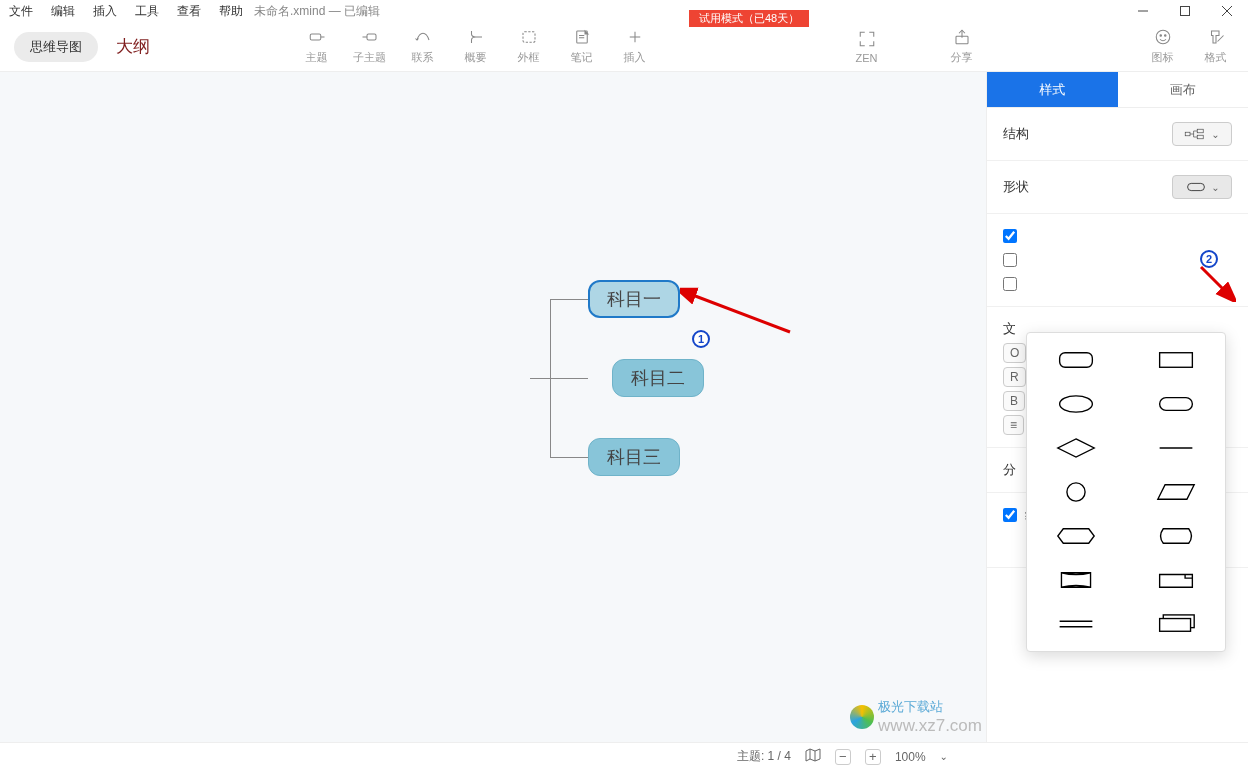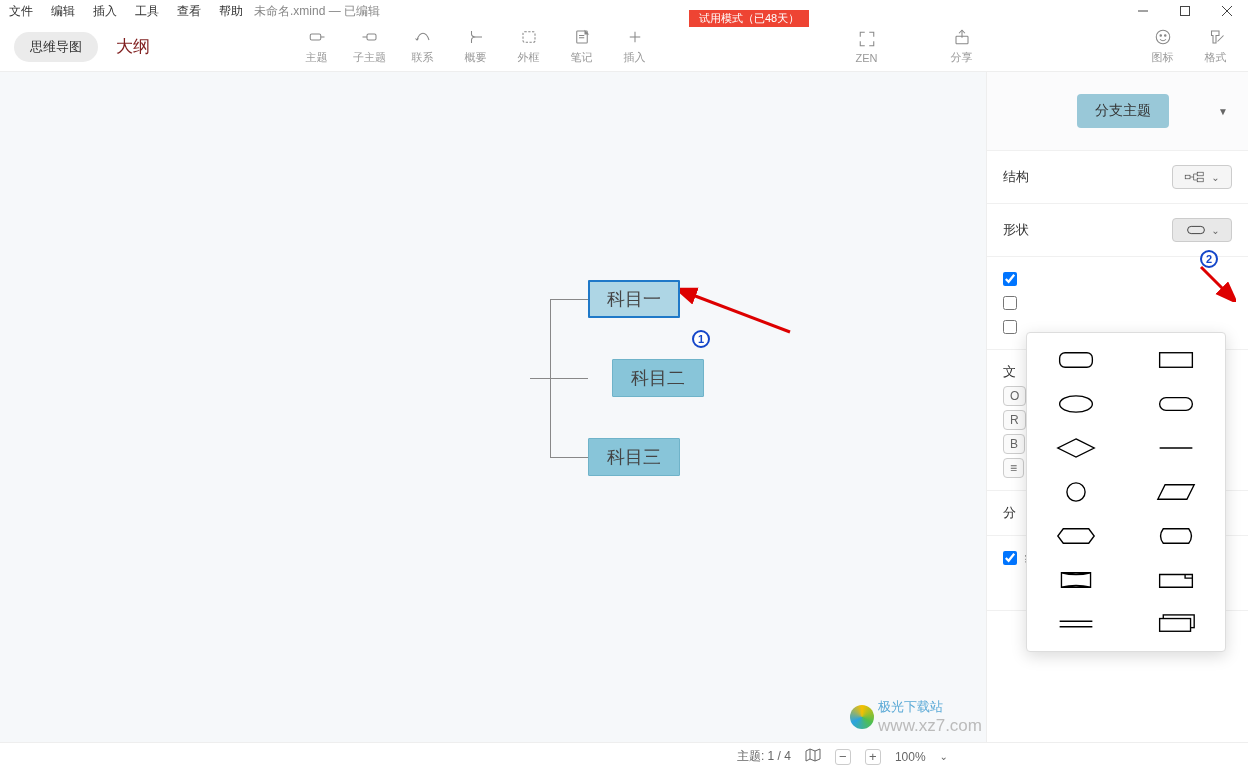--- a/index.html
+++ b/index.html
@@ -25,21 +25,21 @@
 .tb-item svg { width: 18px; height: 18px; stroke: #888; fill: none; stroke-width: 1.4; }
 .tb-right1 { position: absolute; left: 840px; display: flex; }
 .tb-right2 { position: absolute; left: 935px; display: flex; }
 .tb-rightmost { position: absolute; right: 6px; display: flex; }
 
 
 .main { height: 670px; display: flex; }
 .canvas { flex: 1; background: #f6f8fa; position: relative; }
 
 
-.node { position: absolute; display: flex; align-items: center; justify-content: center; border-radius: 1px; font-size: 18px; }
+.node { position: absolute; display: flex; align-items: center; justify-content: center; border-radius: 12px; font-size: 18px; }
 .root-node { background: #4b6584; color: #fff; width: 102px; height: 60px; left: 428px; top: 276px; font-size: 22px; }
 .child-node { width: 92px; height: 38px; background: #88c5d9; border: 1px solid #6fb3c9; color: #444; }
 .child-selected { background: #aed6e5; border: 2px solid #1f79c8; }
 .conn { position: absolute; border: 0 solid #888; }
 .hline { border-top-width: 1px; }
 .vline { border-left-width: 1px; }
 
 
 .badge { position: absolute; width: 18px; height: 18px; border-radius: 50%; background: #fff; border: 2px solid #1446c9; color: #1446c9; font-size: 11px; font-weight: bold; display: flex; align-items: center; justify-content: center; }
 .arrow { position: absolute; }
@@ -257,25 +257,25 @@
     <div class="watermark">
       <div class="logo"></div>
       <div>
         <div style="color:#5aa9d6;">极光下载站</div>
         <div style="font-size:17px;">www.xz7.com</div>
       </div>
     </div>
   </div>
 
   <div class="side">
-
-    <div class="topic-type">
-      <div class="topic-chip">分支主题</div>
-      <span class="chev">▼</span>
-    </div>
+    <div class="side-tabs">
+      <div class="side-tab active">样式</div>
+      <div class="side-tab">画布</div>
+    </div>
+
 
     <div class="row">
       <span>结构</span>
       <div class="picker">
         <svg viewBox="0 0 40 20">
             <rect x="2" y="7" width="8" height="6" fill="none" stroke="#333"></rect>
             <line x1="10" y1="10" x2="16" y2="10" stroke="#333"></line>
             <line x1="16" y1="5" x2="16" y2="15" stroke="#333"></line>
             <line x1="16" y1="5" x2="22" y2="5" stroke="#333"></line>
             <line x1="16" y1="15" x2="22" y2="15" stroke="#333"></line>

